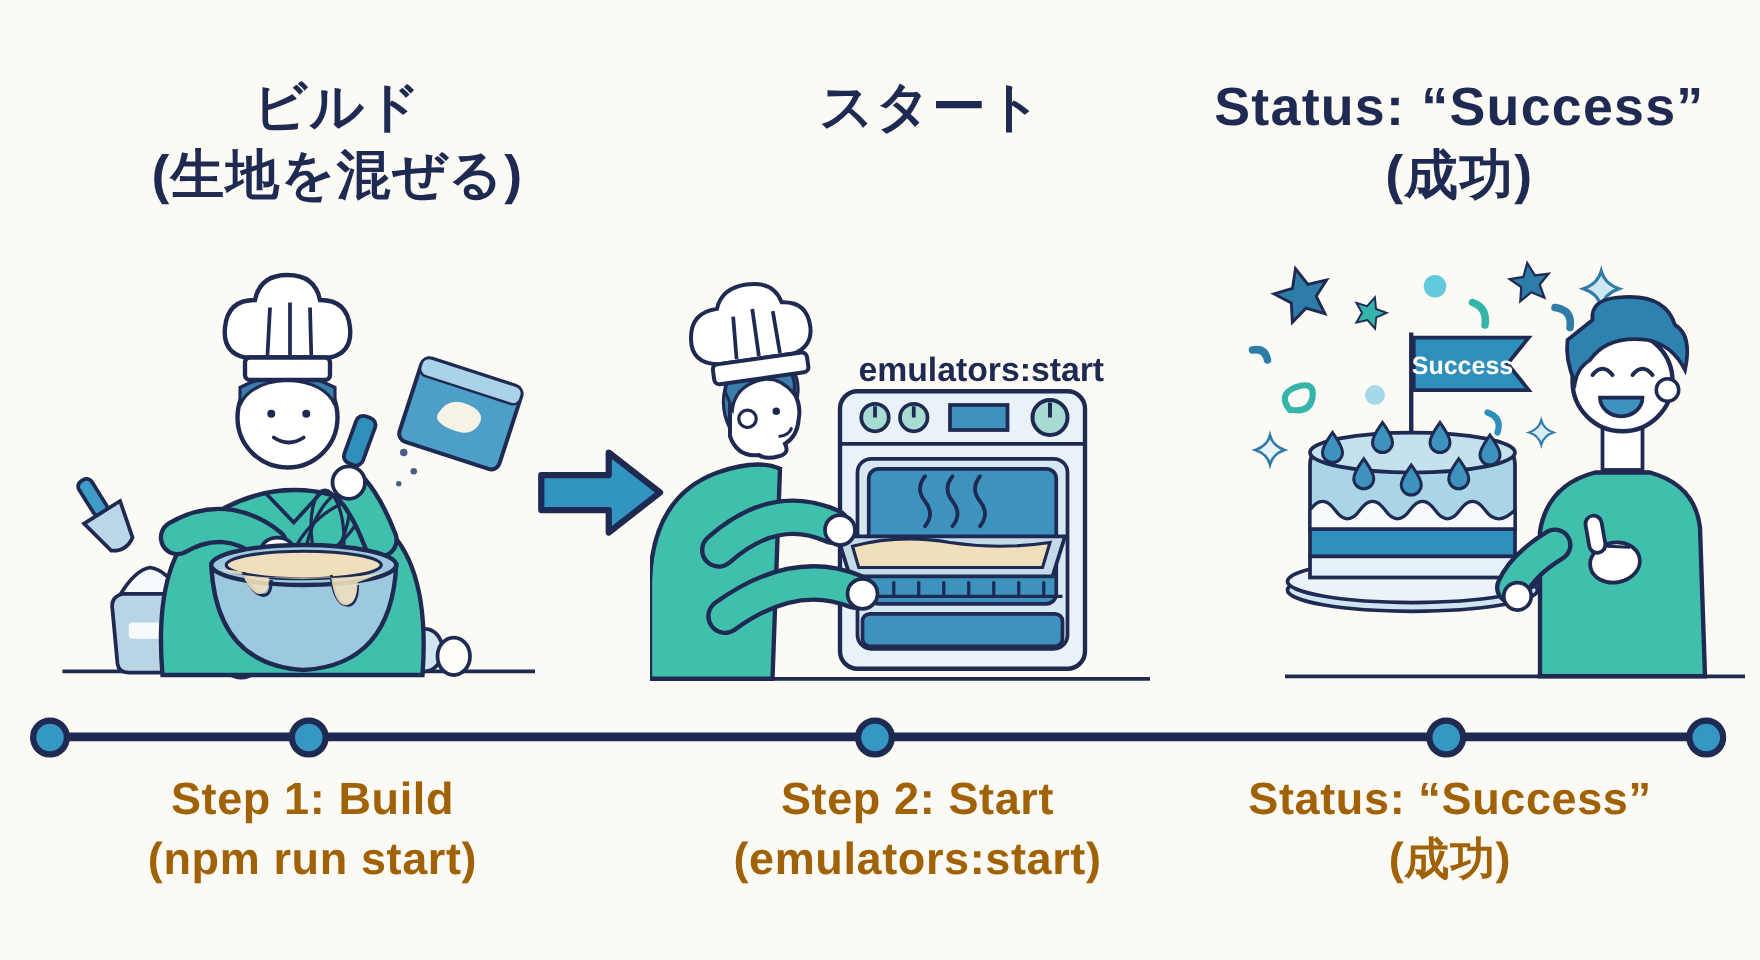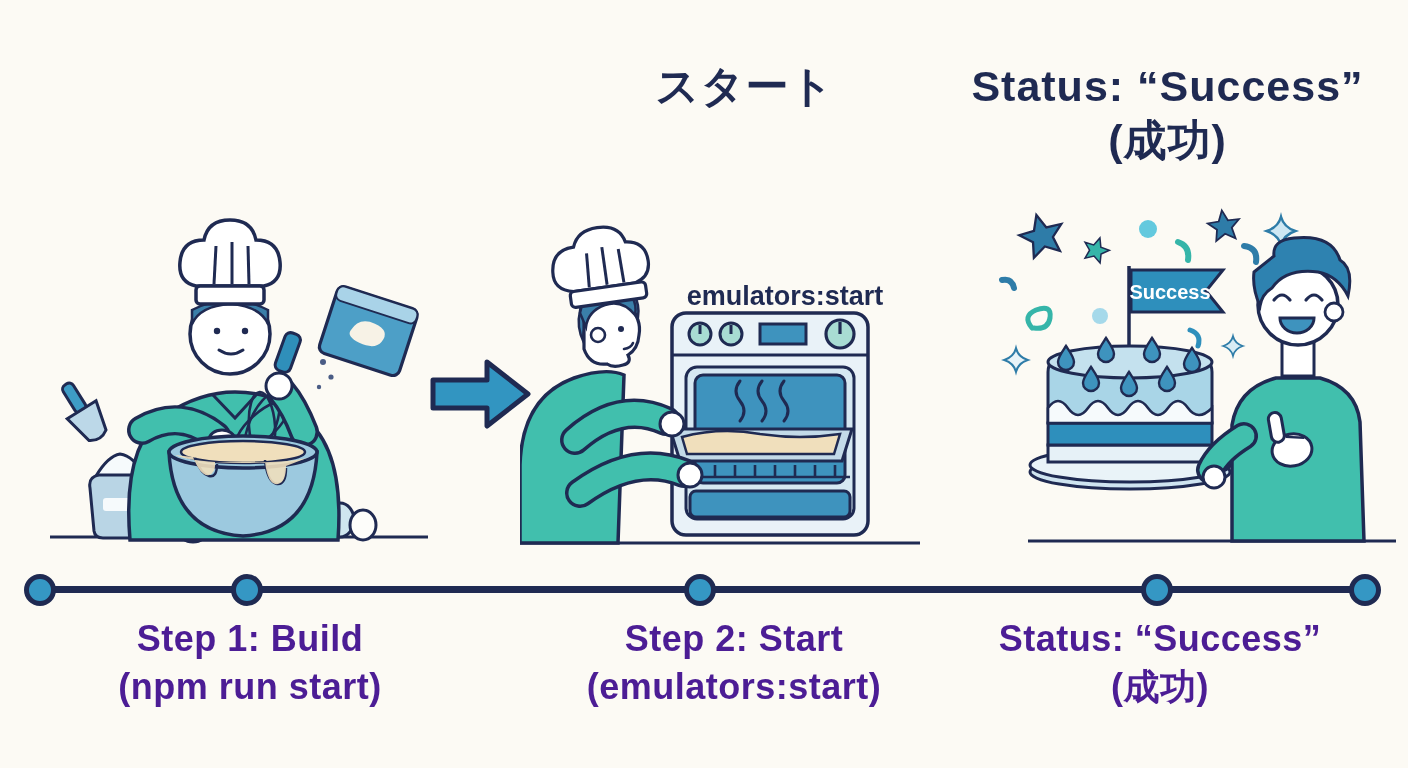--- a/index.html
+++ b/index.html
@@ -6,32 +6,36 @@
   .canvas{
     position:relative;width:1408px;height:768px;margin:0 auto;
     background:#FCFAF4;overflow:hidden;
     font-family:"Liberation Sans","DejaVu Sans",sans-serif;
     color:#1F2A52;
   }
   .hdr{position:absolute;top:60px;text-align:center;font-weight:700;color:#1F2A52;}
   .hdr .t{font-size:43px;line-height:1.25;letter-spacing:1px;}
   .hdr .s{font-size:43px;line-height:1.25;letter-spacing:1px;}
   .step{position:absolute;top:615px;text-align:center;font-weight:600;
-        color:#4c1d95;font-size:36px;line-height:1.33;letter-spacing:0.5px;}
+        color:#a16207;font-size:36px;line-height:1.33;letter-spacing:0.5px;}
   .scene{position:absolute;}
   .tl-line{position:absolute;top:586px;height:7px;background:#1F2A52;border-radius:4px;}
   .tl-dot{position:absolute;width:22px;height:22px;border-radius:50%;
           background:#3597C4;border:5px solid #1F2A52;}
   svg text{font-family:"Liberation Sans","DejaVu Sans",sans-serif;}
 </style>
 </head>
 <body>
 
 <div class="canvas">
 
+  <div class="hdr" style="left:45px;width:450px;">
+    <div class="t">ビルド</div>
+    <div class="s">(生地を混ぜる)</div>
+  </div>
   <div class="hdr" style="left:520px;width:450px;">
     <div class="t">スタート</div>
   </div>
   <div class="hdr" style="left:945px;width:445px;">
     <div class="t">Status: “Success”</div>
     <div class="s">(成功)</div>
   </div>
 
   <svg class="scene" style="left:30px;top:210px;" width="400" height="340" viewBox="0 0 400 340">
 

